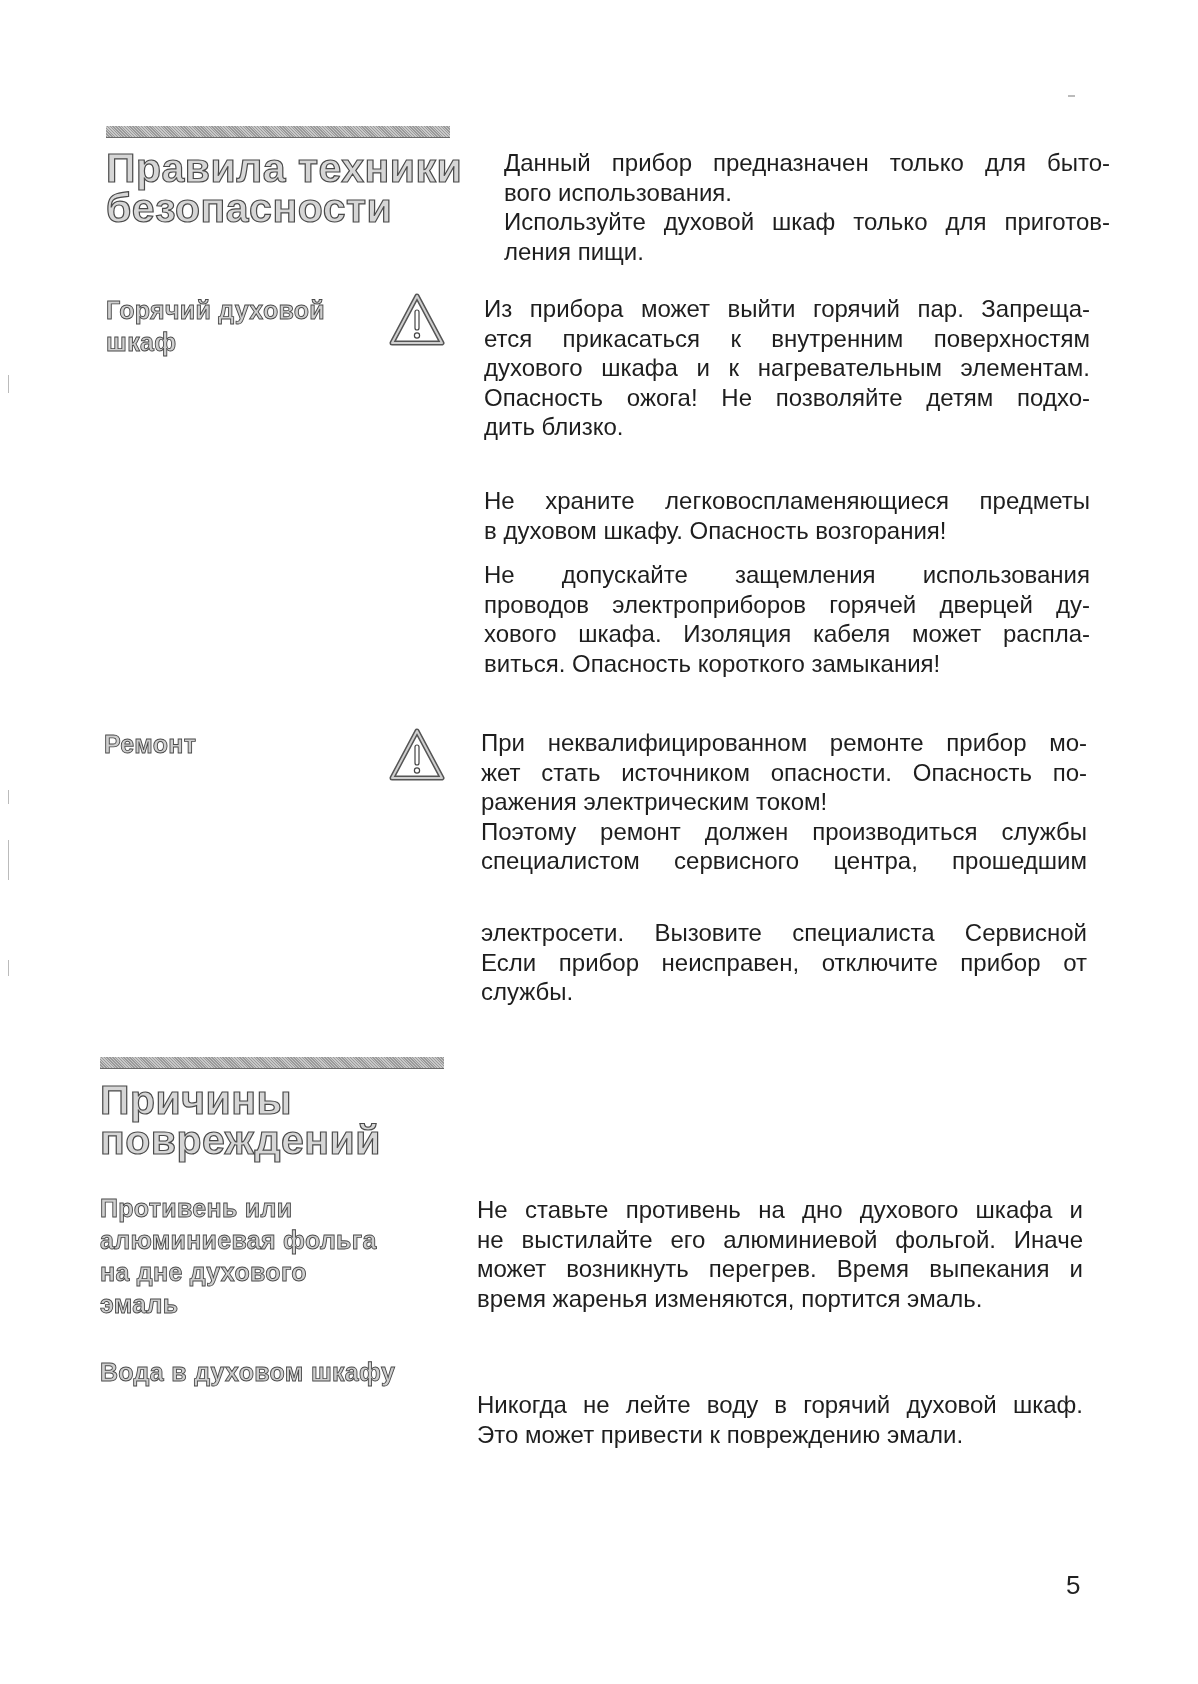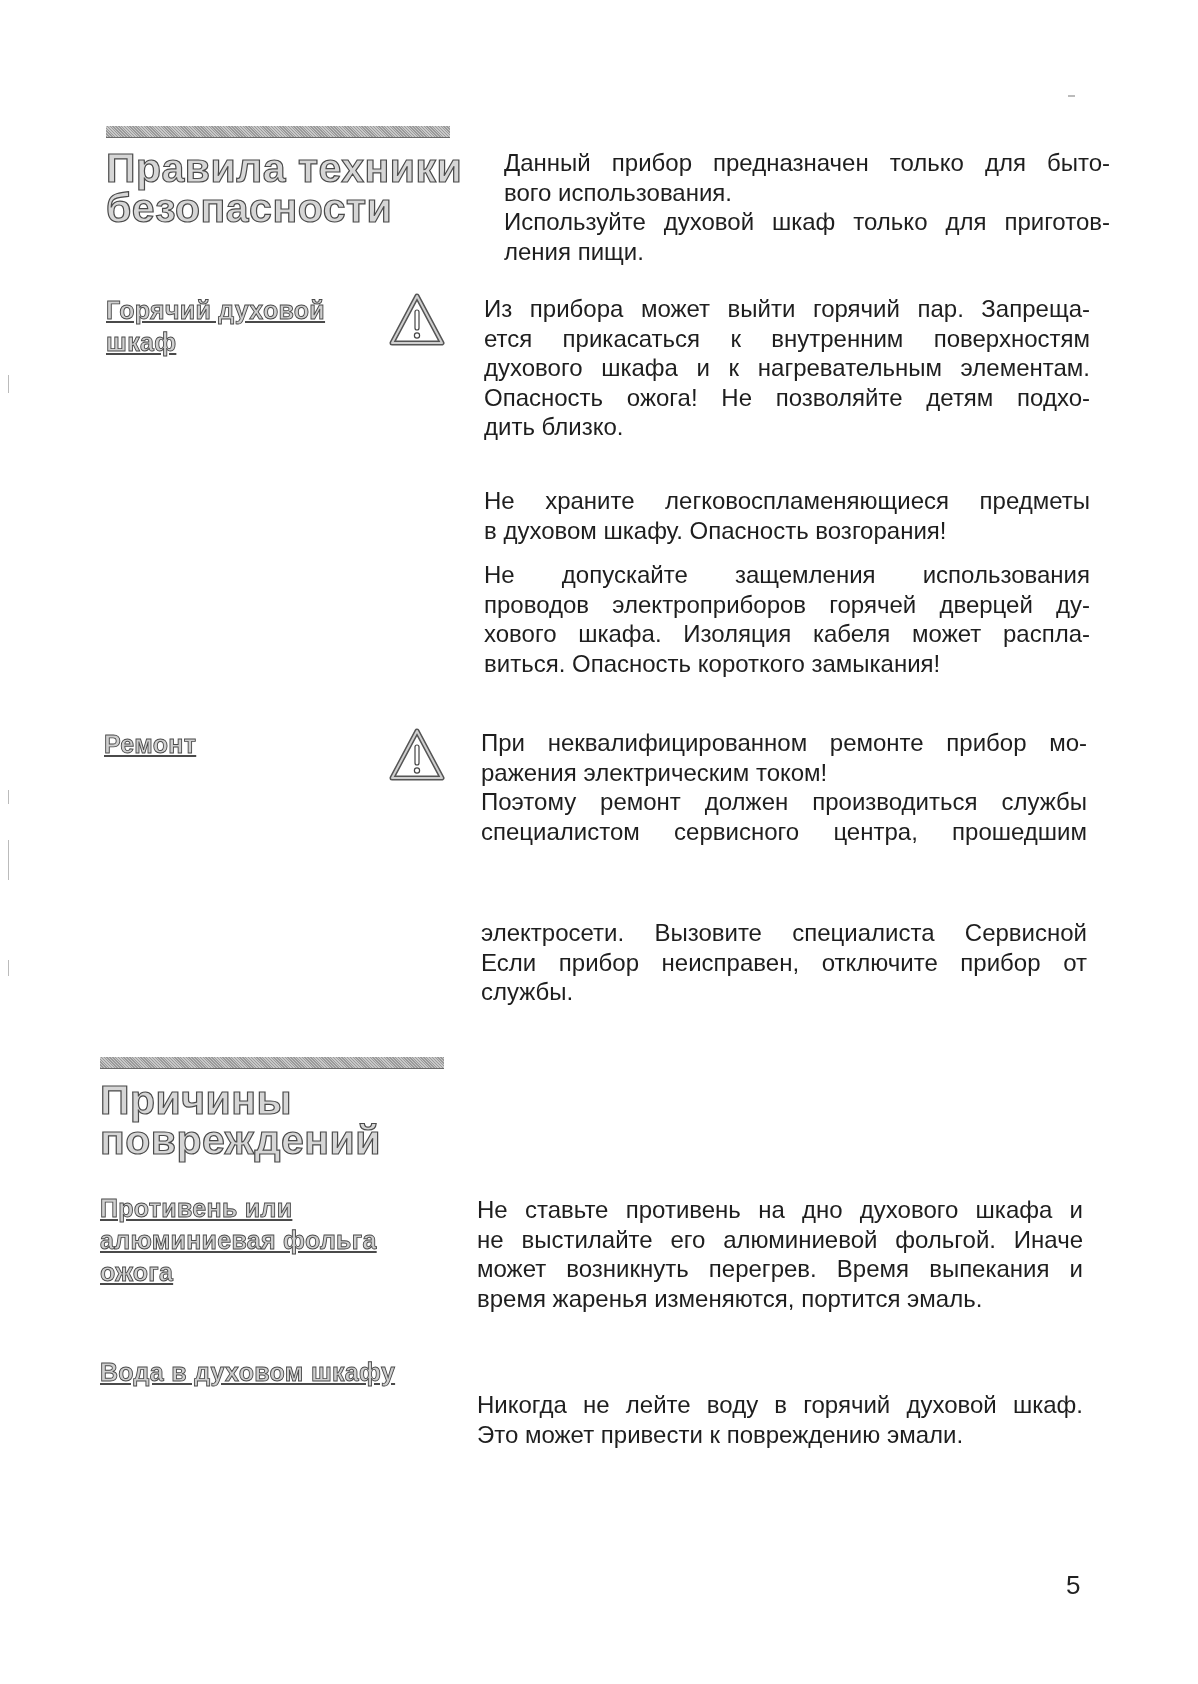--- a/index.html
+++ b/index.html
@@ -4,21 +4,21 @@
   <style>
     html, body { margin: 0; padding: 0; background: #ffffff; }
     body { width: 1198px; height: 1684px; position: relative; overflow: hidden;
            font-family: "Liberation Sans", "DejaVu Sans", sans-serif; color: #1a1a1a; }
     .rule { position: absolute; height: 11px;
             background: repeating-linear-gradient(45deg, #9a9a9a 0 1px, #c8c8c8 1px 2px);
             border-bottom: 1px solid #6a6a6a; }
     .h1 { position: absolute; font-size: 41px; font-weight: bold; line-height: 40px;
           color: #d6d6d6; -webkit-text-stroke: 1.2px #4a4a4a; letter-spacing: 0.5px; }
     .h2 { position: absolute; font-size: 25px; font-weight: bold; line-height: 32px;
-          color: #d0d0d0; -webkit-text-stroke: 0.9px #4a4a4a; letter-spacing: 0.3px; text-decoration: underline; }
+          color: #d0d0d0; -webkit-text-stroke: 0.9px #4a4a4a; letter-spacing: 0.3px; }
     .body-text { position: absolute; left: 484px; width: 606px; font-size: 24px; line-height: 29.5px;
                  color: #1e1e1e; }
     .body-text .ln { display: block; white-space: nowrap; }
     .body-text .ln.j { text-align: justify; text-align-last: justify; white-space: normal; }
     .warn { position: absolute; width: 56px; height: 54px; }
     .page-num { position: absolute; left: 1066px; top: 1570px; font-size: 26px; color: #222; }
     .speck { position: absolute; background: #bbb; }
   </style>
 </head>
 <body>
@@ -75,20 +75,21 @@
 
 <svg class="warn" style="left:389px; top:728px;" viewBox="0 0 56 54">
   <path d="M28 3 L53 50 L3 50 Z" fill="none" stroke="#555" stroke-width="5" stroke-linejoin="round"></path>
   <path d="M28 3 L53 50 L3 50 Z" fill="none" stroke="#cfcfcf" stroke-width="2" stroke-linejoin="round"></path>
   <rect x="26" y="17" width="4" height="20" rx="2" fill="#fff" stroke="#444" stroke-width="1.2"></rect>
   <circle cx="28" cy="42.5" r="2.6" fill="#fff" stroke="#444" stroke-width="1.2"></circle>
 </svg>
 
 <div class="body-text" style="top:728px; left:481px;">
   <span class="ln j">При неквалифицированном ремонте прибор мо-</span>
+  <span class="ln j">жет стать источником опасности. Опасность по-</span>
   <span class="ln">ражения электрическим током!</span>
   <span class="ln j">Поэтому ремонт должен производиться службы</span>
   <span class="ln j">специалистом сервисного центра, прошедшим</span>
 </div>
 
 <div class="body-text" style="top:918px; left:481px;">
   <span class="ln j">электросети. Вызовите специалиста Сервисной</span>
   <span class="ln j">Если прибор неисправен, отключите прибор от</span>
   <span class="ln">службы.</span>
 </div>
@@ -96,21 +97,22 @@
 <div class="rule" style="left:100px; top:1057px; width:344px;"></div>
 
 <div class="h1" style="left:100px; top:1080px;">
   <div>Причины</div>
   <div>повреждений</div>
 </div>
 
 <div class="h2" style="left:100px; top:1192px;">
   <div>Противень или</div>
   <div>алюминиевая фольга</div>
-  <div>ожога</div>
+  <div>на дне духового</div>
+  <div>эмаль</div>
 </div>
 
 <div class="body-text" style="top:1195px; left:477px;">
   <span class="ln j">Не ставьте противень на дно духового шкафа и</span>
   <span class="ln j">не выстилайте его алюминиевой фольгой. Иначе</span>
   <span class="ln j">может возникнуть перегрев. Время выпекания и</span>
   <span class="ln">время жаренья изменяются, портится эмаль.</span>
 </div>
 
 <div class="h2" style="left:100px; top:1356px;">

